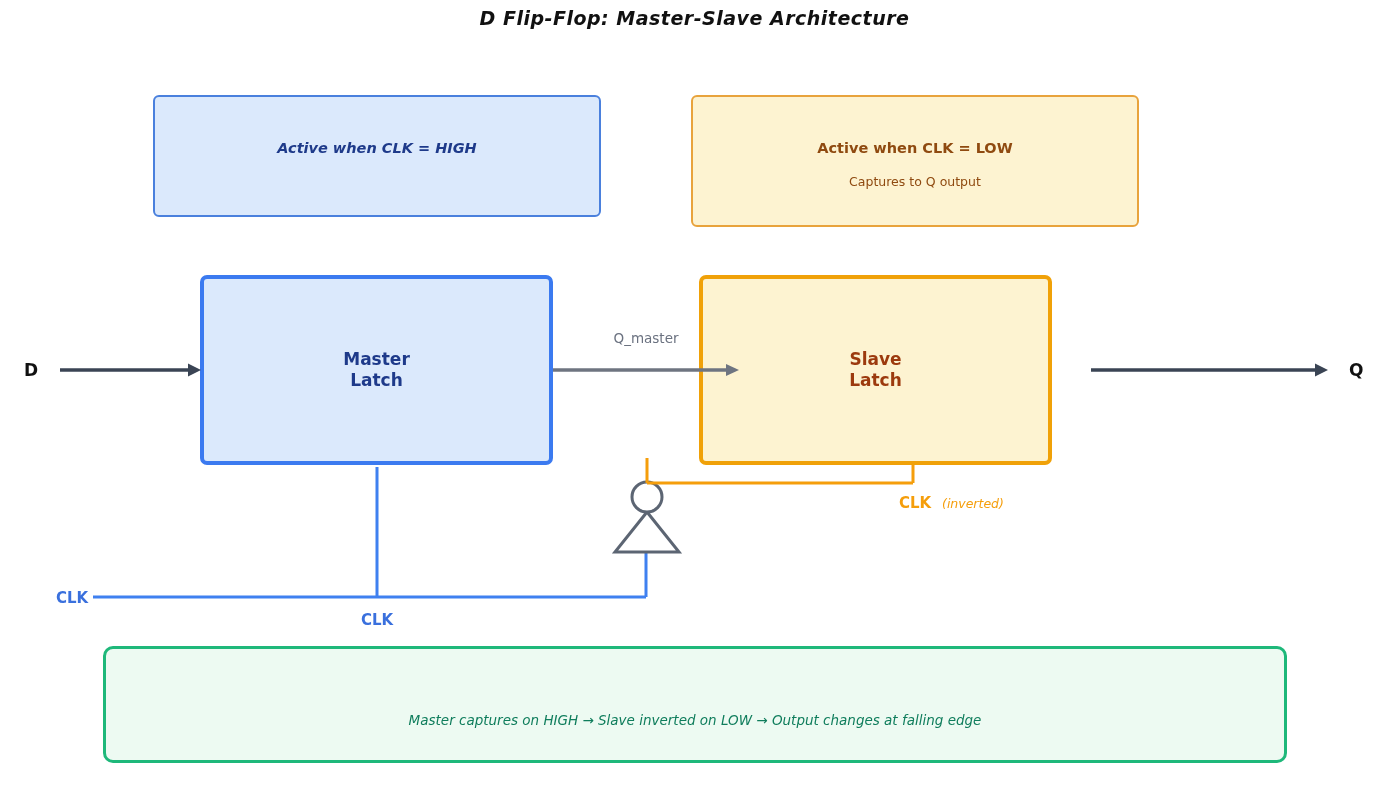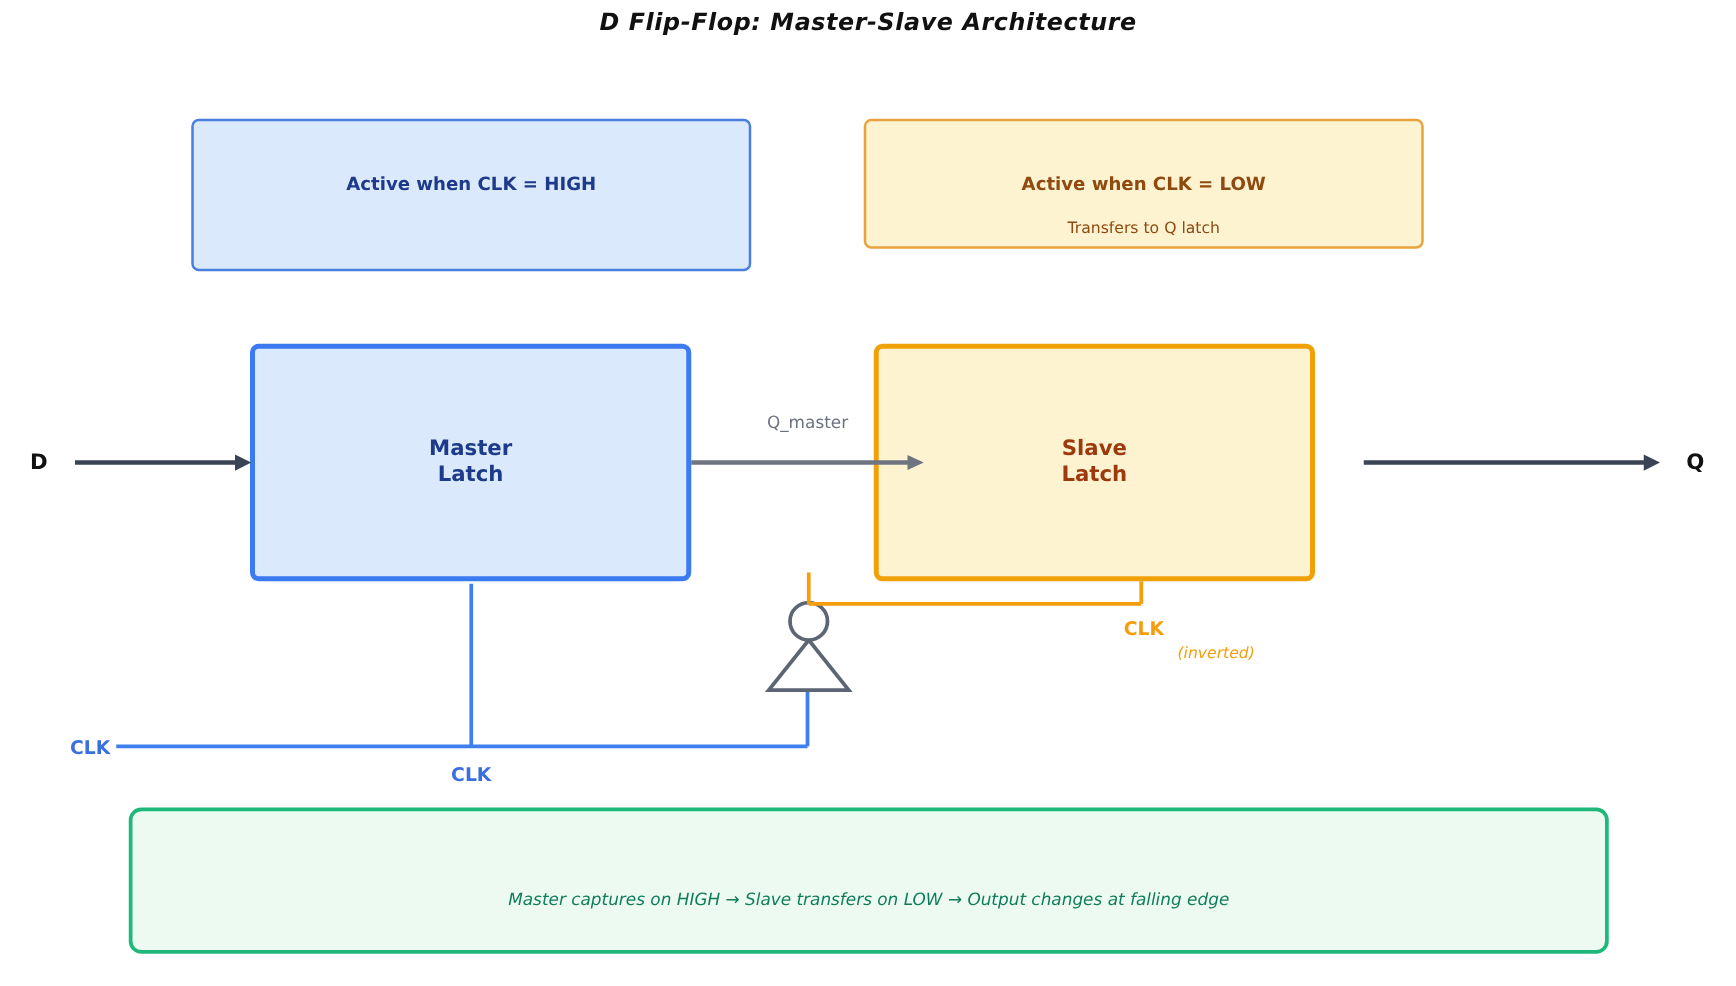--- a/index.html
+++ b/index.html
@@ -25,33 +25,33 @@
   }
 
   
   .info-box { border-radius: 6px; }
   #info-box-master {
     left: 153px; top: 95px; width: 448px; height: 122px;
     background: var(--blue_fill);
     border: 2px solid var(--blue_info_border);
   }
   #info-box-slave {
-    left: 691px; top: 95px; width: 448px; height: 104px;
+    left: 691px; top: 95px; width: 448px; height: 132px;
     background: var(--yellow_fill);
     border: 2px solid var(--orange_info_border);
   }
   .info-title {
     position: absolute; left: 0; width: 100%; top: 43px;
     text-align: center; font-size: 14.5px; font-weight: bold;
   }
   .info-sub {
     position: absolute; left: 0; width: 100%; top: 77px;
     text-align: center; font-size: 12.5px;
   }
-  #info-box-master .info-title, #info-box-master .info-sub { color: var(--navy_text); }
+  #info-box-master .info-title, #info-box-master .info-sub { color: var(--navy_text); font-style: italic; }
   #info-box-slave .info-title, #info-box-slave .info-sub { color: var(--brown_text); }
 
   
   .latch-block {
     border-radius: 7px;
     display: flex; align-items: center; justify-content: center;
     text-align: center;
     font-size: 17px; font-weight: bold; line-height: 21px;
   }
   #master-latch-block {
@@ -87,21 +87,21 @@
   }
   .clk-label { font-size: 15px; font-weight: bold; color: var(--blue_label); }
   #clk-left-label { left: 56px; top: 589px; }
   #clk-master-label { left: 377px; top: 611px; }
   #clk-inverted-label {
     left: 899px; top: 494px;
     font-size: 15px; font-weight: bold; color: var(--orange_wire);
   }
   #clk-inverted-note {
     left: 942px; top: 496px;
-    font-size: 12.5px; font-style: italic; color: var(--orange_wire); margin-top: 18px;
+    font-size: 12.5px; font-style: italic; color: var(--orange_wire);
   }
 
   
   #key-insight-box {
     left: 103px; top: 646px; width: 1184px; height: 117px;
     background: var(--green_fill);
     border: 3px solid var(--green_border);
     border-radius: 10px;
   }
   #key-insight-title {
@@ -120,21 +120,21 @@
 
 <div id="stage">
 
   <div id="diagram-title" class="abs">D Flip-Flop: Master-Slave Architecture</div>
 
   <div id="info-box-master" class="abs info-box">
     <div class="info-title">Active when CLK = HIGH</div>
   </div>
   <div id="info-box-slave" class="abs info-box">
     <div class="info-title">Active when CLK = LOW</div>
-    <div class="info-sub">Transfers to Q latch</div>
+    <div class="info-sub">Captures to Q output</div>
   </div>
 
   <div id="master-latch-block" class="abs latch-block">
     <div>
       <span>Master</span><br>
       <span>Latch</span>
     </div>
   </div>
   <div id="slave-latch-block" class="abs latch-block">
     <div>
@@ -164,16 +164,16 @@
 
   <div id="d-label" class="abs pin-label">D</div>
   <div id="q-label" class="abs pin-label">Q</div>
   <div id="q-master-label" class="abs ctr">Q_master</div>
   <div id="clk-left-label" class="abs clk-label">CLK</div>
   <div id="clk-master-label" class="abs ctr clk-label">CLK</div>
   <div id="clk-inverted-label" class="abs">CLK</div>
   <div id="clk-inverted-note" class="abs">(inverted)</div>
 
   <div id="key-insight-box" class="abs">
-    <div id="key-insight-subtitle">Master captures on HIGH → Slave transfers on LOW → Output changes at falling edge</div>
+    <div id="key-insight-subtitle">Master captures on HIGH → Slave inverted on LOW → Output changes at falling edge</div>
   </div>
 
 </div>
 
 </body></html>

